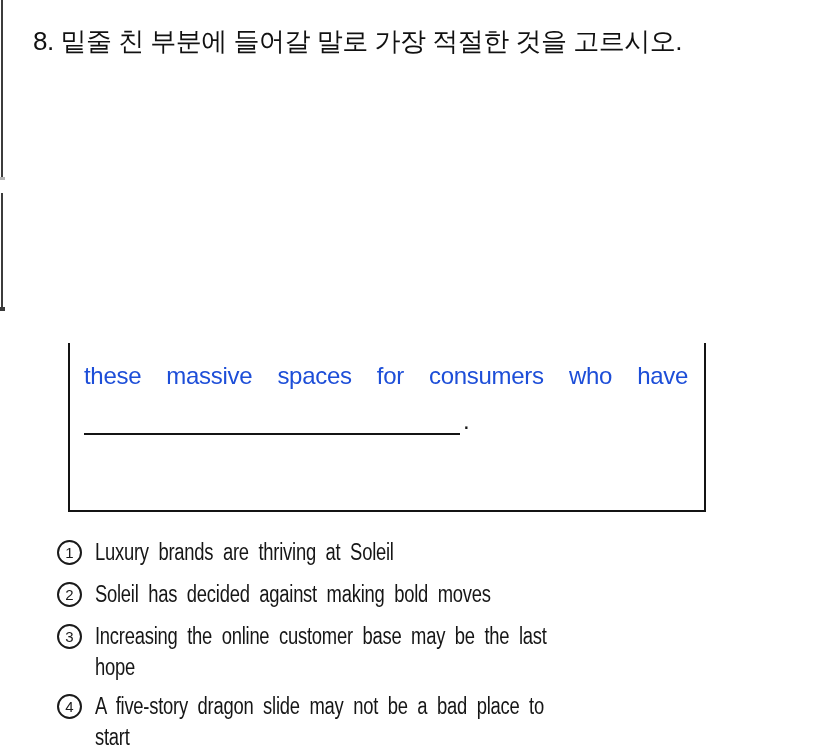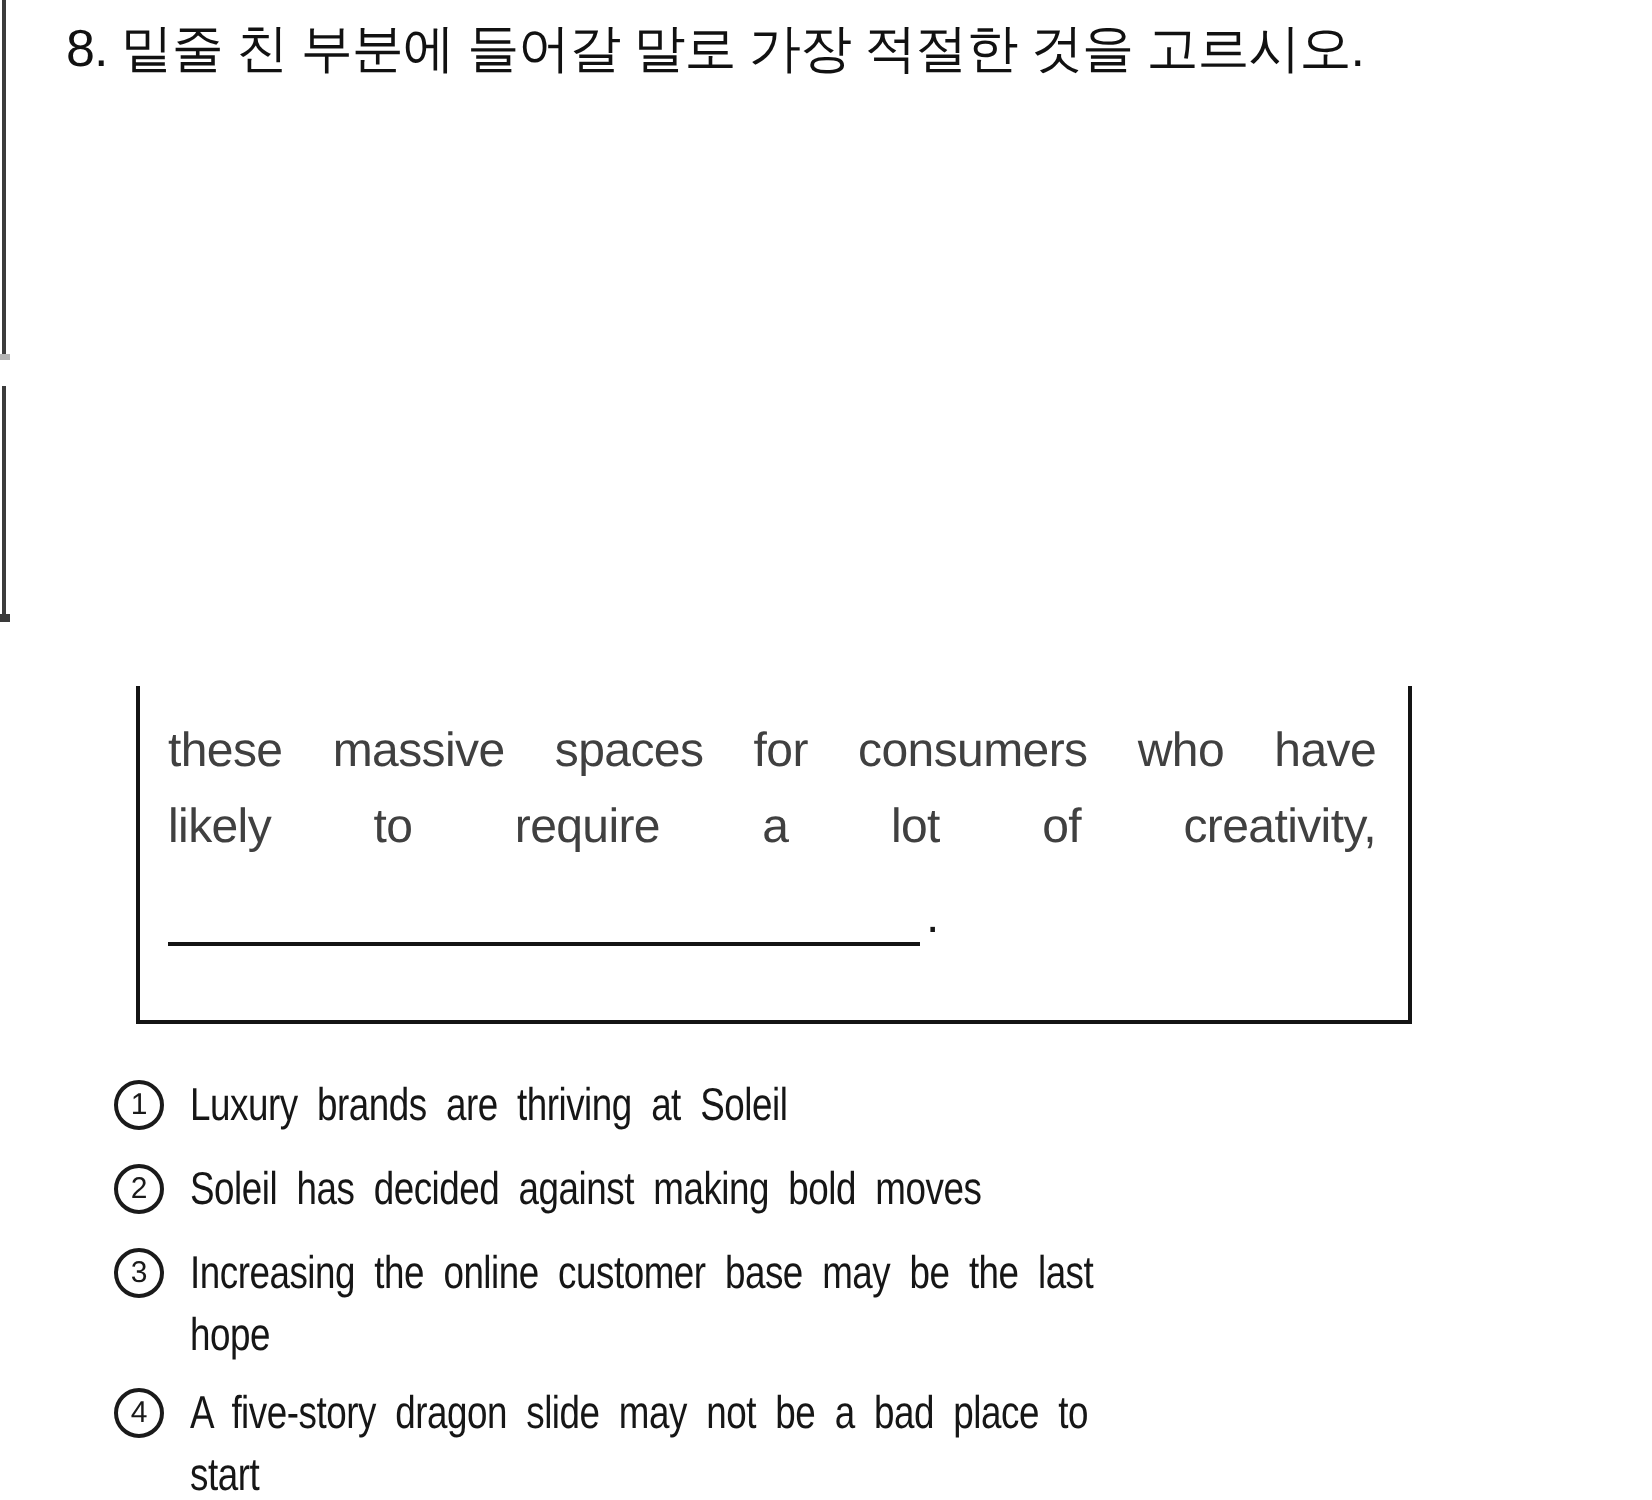--- a/index.html
+++ b/index.html
@@ -24,21 +24,21 @@
   }
   .edge-line.a { left: 1px; top: 0;     width: 2px; height: 177px; }
   .edge-tick-faint { position: absolute; left: 0; top: 177px; width: 5px; height: 3px; background: #b5b5b5; }
   .edge-line.b { left: 1px; top: 193px; width: 2px; height: 115px; }
   .edge-tick-dark  { position: absolute; left: 0; top: 307px; width: 5px; height: 4px; background: #3a3a3a; }
 
   
   .question-title {
     position: absolute;
     left: 33px;
-    top: 7px;
+    top: 24px;
     font-size: 26px;
     letter-spacing: -0.5px;
     white-space: nowrap;
   }
 
   
   .passage-box {
     position: absolute;
     left: 68px;
     top: 343px;
@@ -52,21 +52,21 @@
   }
   .passage-line {
     width: 604px;
     font-size: 24px;
     line-height: 38px;
     letter-spacing: -0.3px;
     text-align: justify;
     text-align-last: justify;
     text-justify: inter-word;
     white-space: normal;
-    color: #404040;
+    color: #1d4ed8;
   }
   .blank-line {
     margin-top: 12px;
     height: 30px;
     font-size: 24px;
     color: #161616;
   }
   .answer-blank {
     display: inline-block;
     width: 376px;
@@ -125,21 +125,20 @@
 
   <div class="edge-line a"></div>
   <div class="edge-tick-faint"></div>
   <div class="edge-line b"></div>
   <div class="edge-tick-dark"></div>
 
   <div class="question-title">8. 밑줄 친 부분에 들어갈 말로 가장 적절한 것을 고르시오.</div>
 
   <div class="passage-box">
     <div class="passage-line">these massive spaces for consumers who have</div>
-    <div class="passage-line">likely to require a lot of creativity,</div>
     <div class="blank-line">
       <span class="answer-blank"></span><span class="blank-period">.</span>
     </div>
   </div>
 
   <div class="option-row o1">
     <span class="option-circle">1</span>
     <div class="option-text">
       <div class="opt-line">Luxury brands are thriving at Soleil</div>
     </div>

